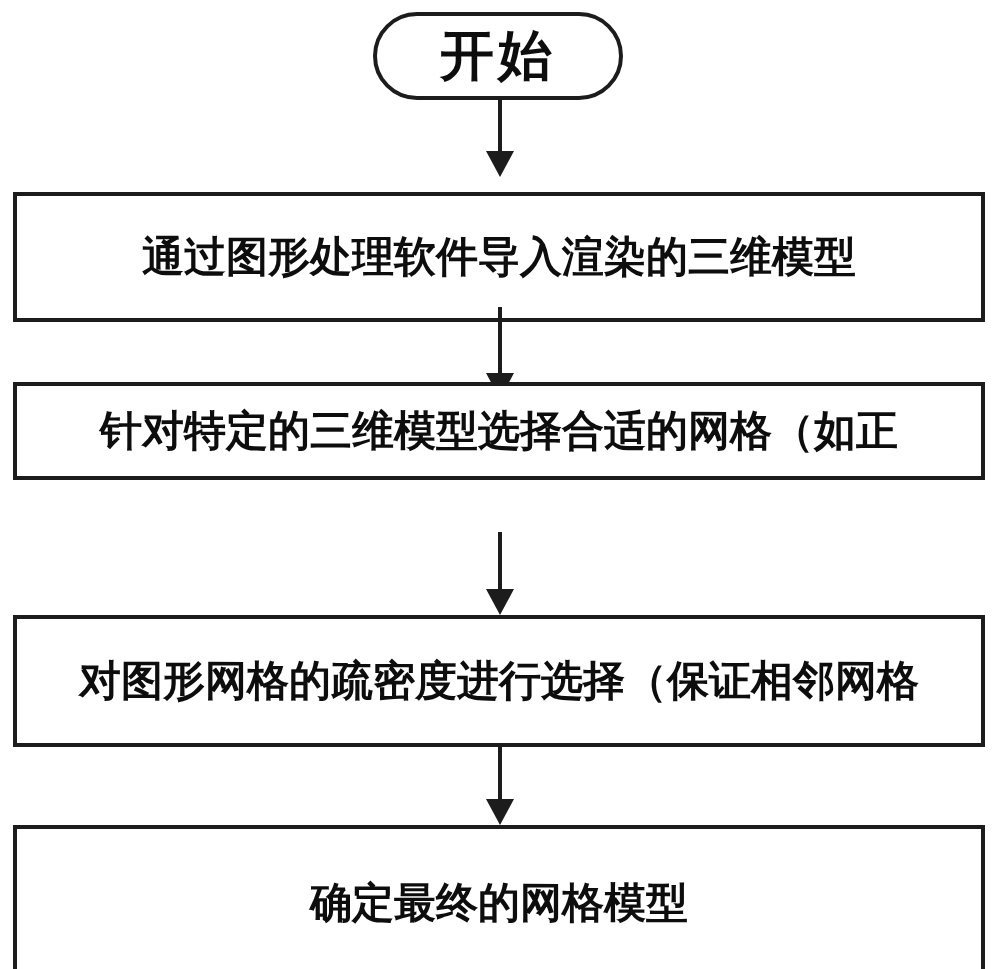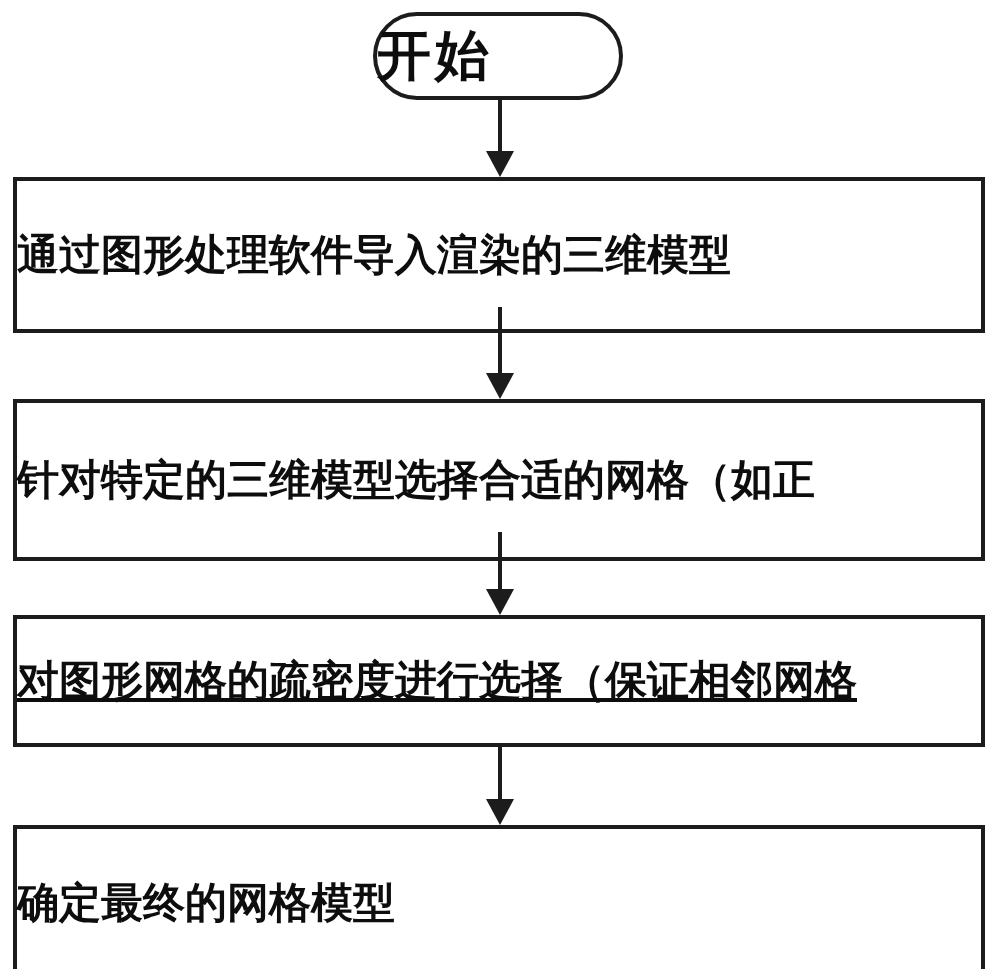--- a/index.html
+++ b/index.html
@@ -16,44 +16,44 @@
     color: #0d0d0d;
     overflow: hidden;
   }
   .node {
     position: absolute;
     box-sizing: border-box;
     border: 4px solid #1c1c1c;
     background: #ffffff;
     display: flex;
     flex-direction: column;
-    align-items: flex-start;
+    align-items: center;
     justify-content: center;
     text-align: center;
   }
   .stadium {
     left: 373px;
     top: 12px;
     width: 250px;
     height: 88px;
     border-radius: 46px;
     font-size: 54px;
     font-weight: 600;
     letter-spacing: 4px;
   }
   .step {
     left: 13px;
     width: 972px;
     font-size: 42px;
     font-weight: 600;
     line-height: 57px;
   }
-  .step-1 { top: 177px; height: 156px; }
-  .step-2 { top: 399px; height: 162px; }
-  .step-3 { top: 615px; height: 132px; text-decoration: underline; }
+  .step-1 { top: 192px; height: 130px; }
+  .step-2 { top: 382px; height: 98px; }
+  .step-3 { top: 615px; height: 132px; }
   .step-4 { top: 825px; height: 156px; }
 
   .arrow {
     position: absolute;
     left: 486px;
     width: 28px;
   }
   .arrow-1 { top: 100px; height: 77px; }
   .arrow-2 { top: 307px; height: 92px; }
   .arrow-3 { top: 532px; height: 83px; }

